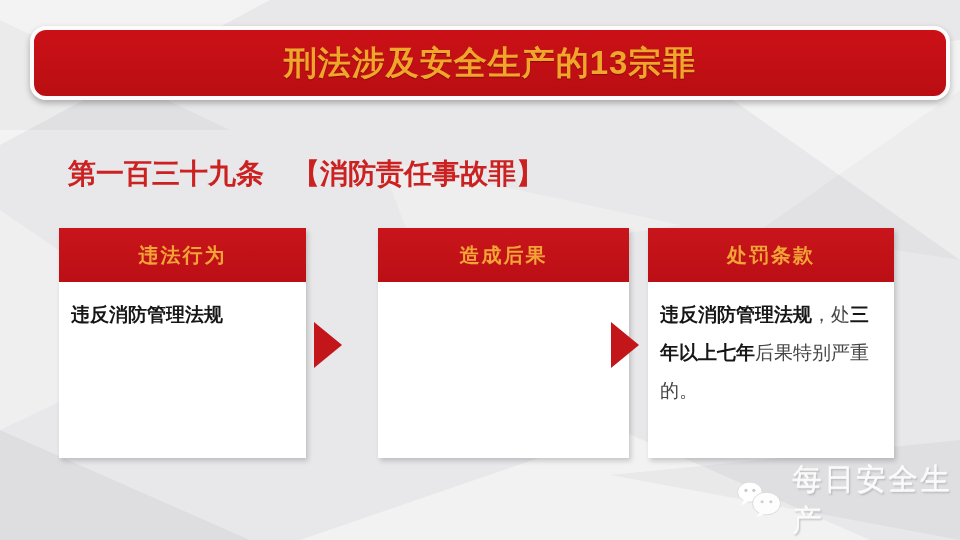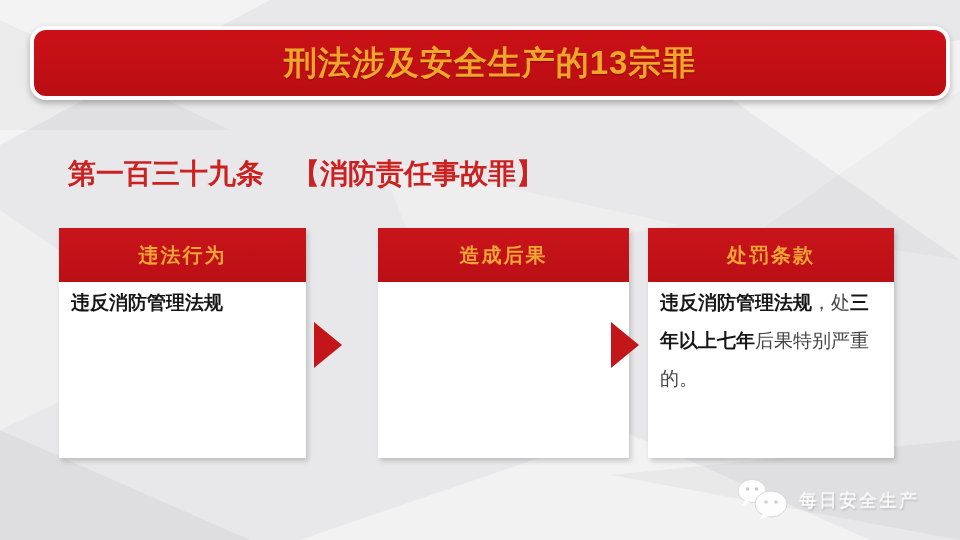--- a/index.html
+++ b/index.html
@@ -48,21 +48,21 @@
   }
   .card-1{left:59px;  width:247px;}
   .card-2{left:355px; width:251px;margin-left:23px;}
   .card-3{left:648px; width:246px;}
   .card-header{
     height:54px; line-height:54px; text-align:center;
     background:linear-gradient(180deg,#c8151b,#bb0f15);
     color:#f2a436; font-size:20px; font-weight:bold; letter-spacing:2px;
   }
   .card-body{
-    padding:2px 8px 0 12px;
+    padding:14px 8px 0 12px;
     font-size:19px; line-height:38px; color:#454545;
     word-break:break-all;
   }
   .card-body p{margin:0;}
   .card-body .b{font-weight:bold; color:#161616;}
 
   
   .arrow{
     position:absolute; top:322px; width:0; height:0;
     border-top:23px solid transparent; border-bottom:23px solid transparent;
@@ -70,21 +70,21 @@
   }
   .arrow-1{left:314px;} .arrow-2{left:611px;}
 
   
   .watermark{
     position:absolute; left:735px; top:478px; height:44px;
     display:flex; align-items:center;
   }
   .wm-icon{width:56px; height:44px; margin-right:8px;}
   .wm-label{
-    font-size:18px; color:#fafafa; letter-spacing:2px;
+    font-size:30px; color:#fafafa; letter-spacing:2px;
     text-shadow:0 1px 1px rgba(255,255,255,.9), 1px 2px 2px rgba(130,130,130,.55);
   }
 </style>
 </head>
 <body>
 
 <div id="slide">
 
   <div>
     <div class="facet f1"></div>

